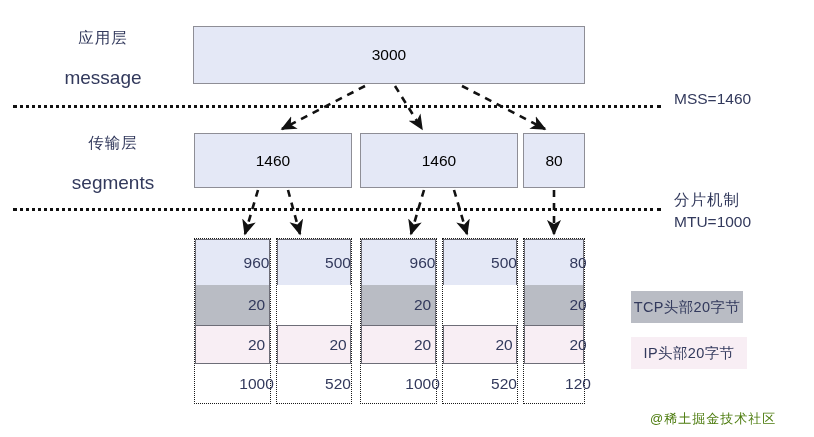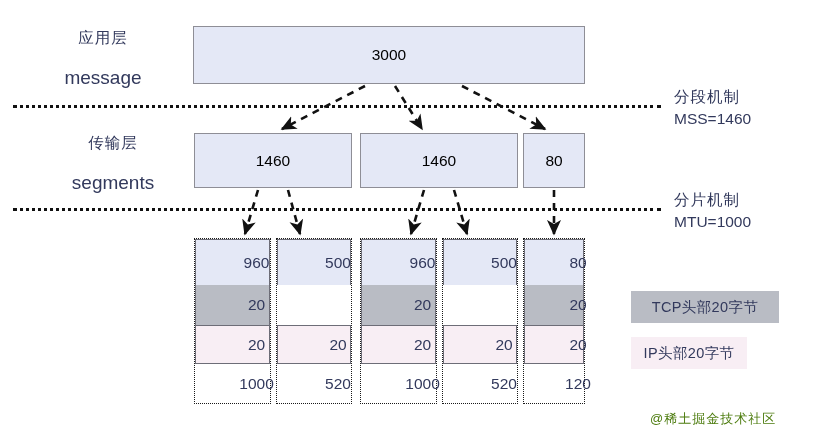--- a/index.html
+++ b/index.html
@@ -189,30 +189,29 @@
   </div>
 
   <div class="packet-col" style="left:523px; top:238px; width:62px; height:166px;">
     <div class="pk-cell pk-payload" style="height:47px;">80</div>
     <div class="pk-cell pk-tcp" style="height:40px;">20</div>
     <div class="pk-cell pk-ip" style="height:40px;">20</div>
     <div class="pk-cell pk-total" style="height:39px;">120</div>
   </div>
 
   <div class="annot" style="left:674px; top:87px;">
-    <span class="cn">分段机制</span>
     <span class="en">MSS=1460</span>
   </div>
 
   <div class="annot" style="left:674px; top:190px;">
     <span class="cn">分片机制</span>
     <span class="en">MTU=1000</span>
   </div>
 
-  <div class="legend-item legend-tcp" style="left:631px; top:291px; width:148px; height:32px;">
+  <div class="legend-item legend-tcp" style="left:631px; top:291px; width:112px; height:32px;">
       <span>TCP头部20字节</span>
     </div>
 
   <div class="legend-item legend-ip" style="left:631px; top:337px; width:116px; height:32px;">
       <span>IP头部20字节</span>
     </div>
 
   <div class="watermark" style="left:650px; top:410px;">@稀土掘金技术社区</div>
 
   <svg id="arrows" viewBox="0 0 814 437">

